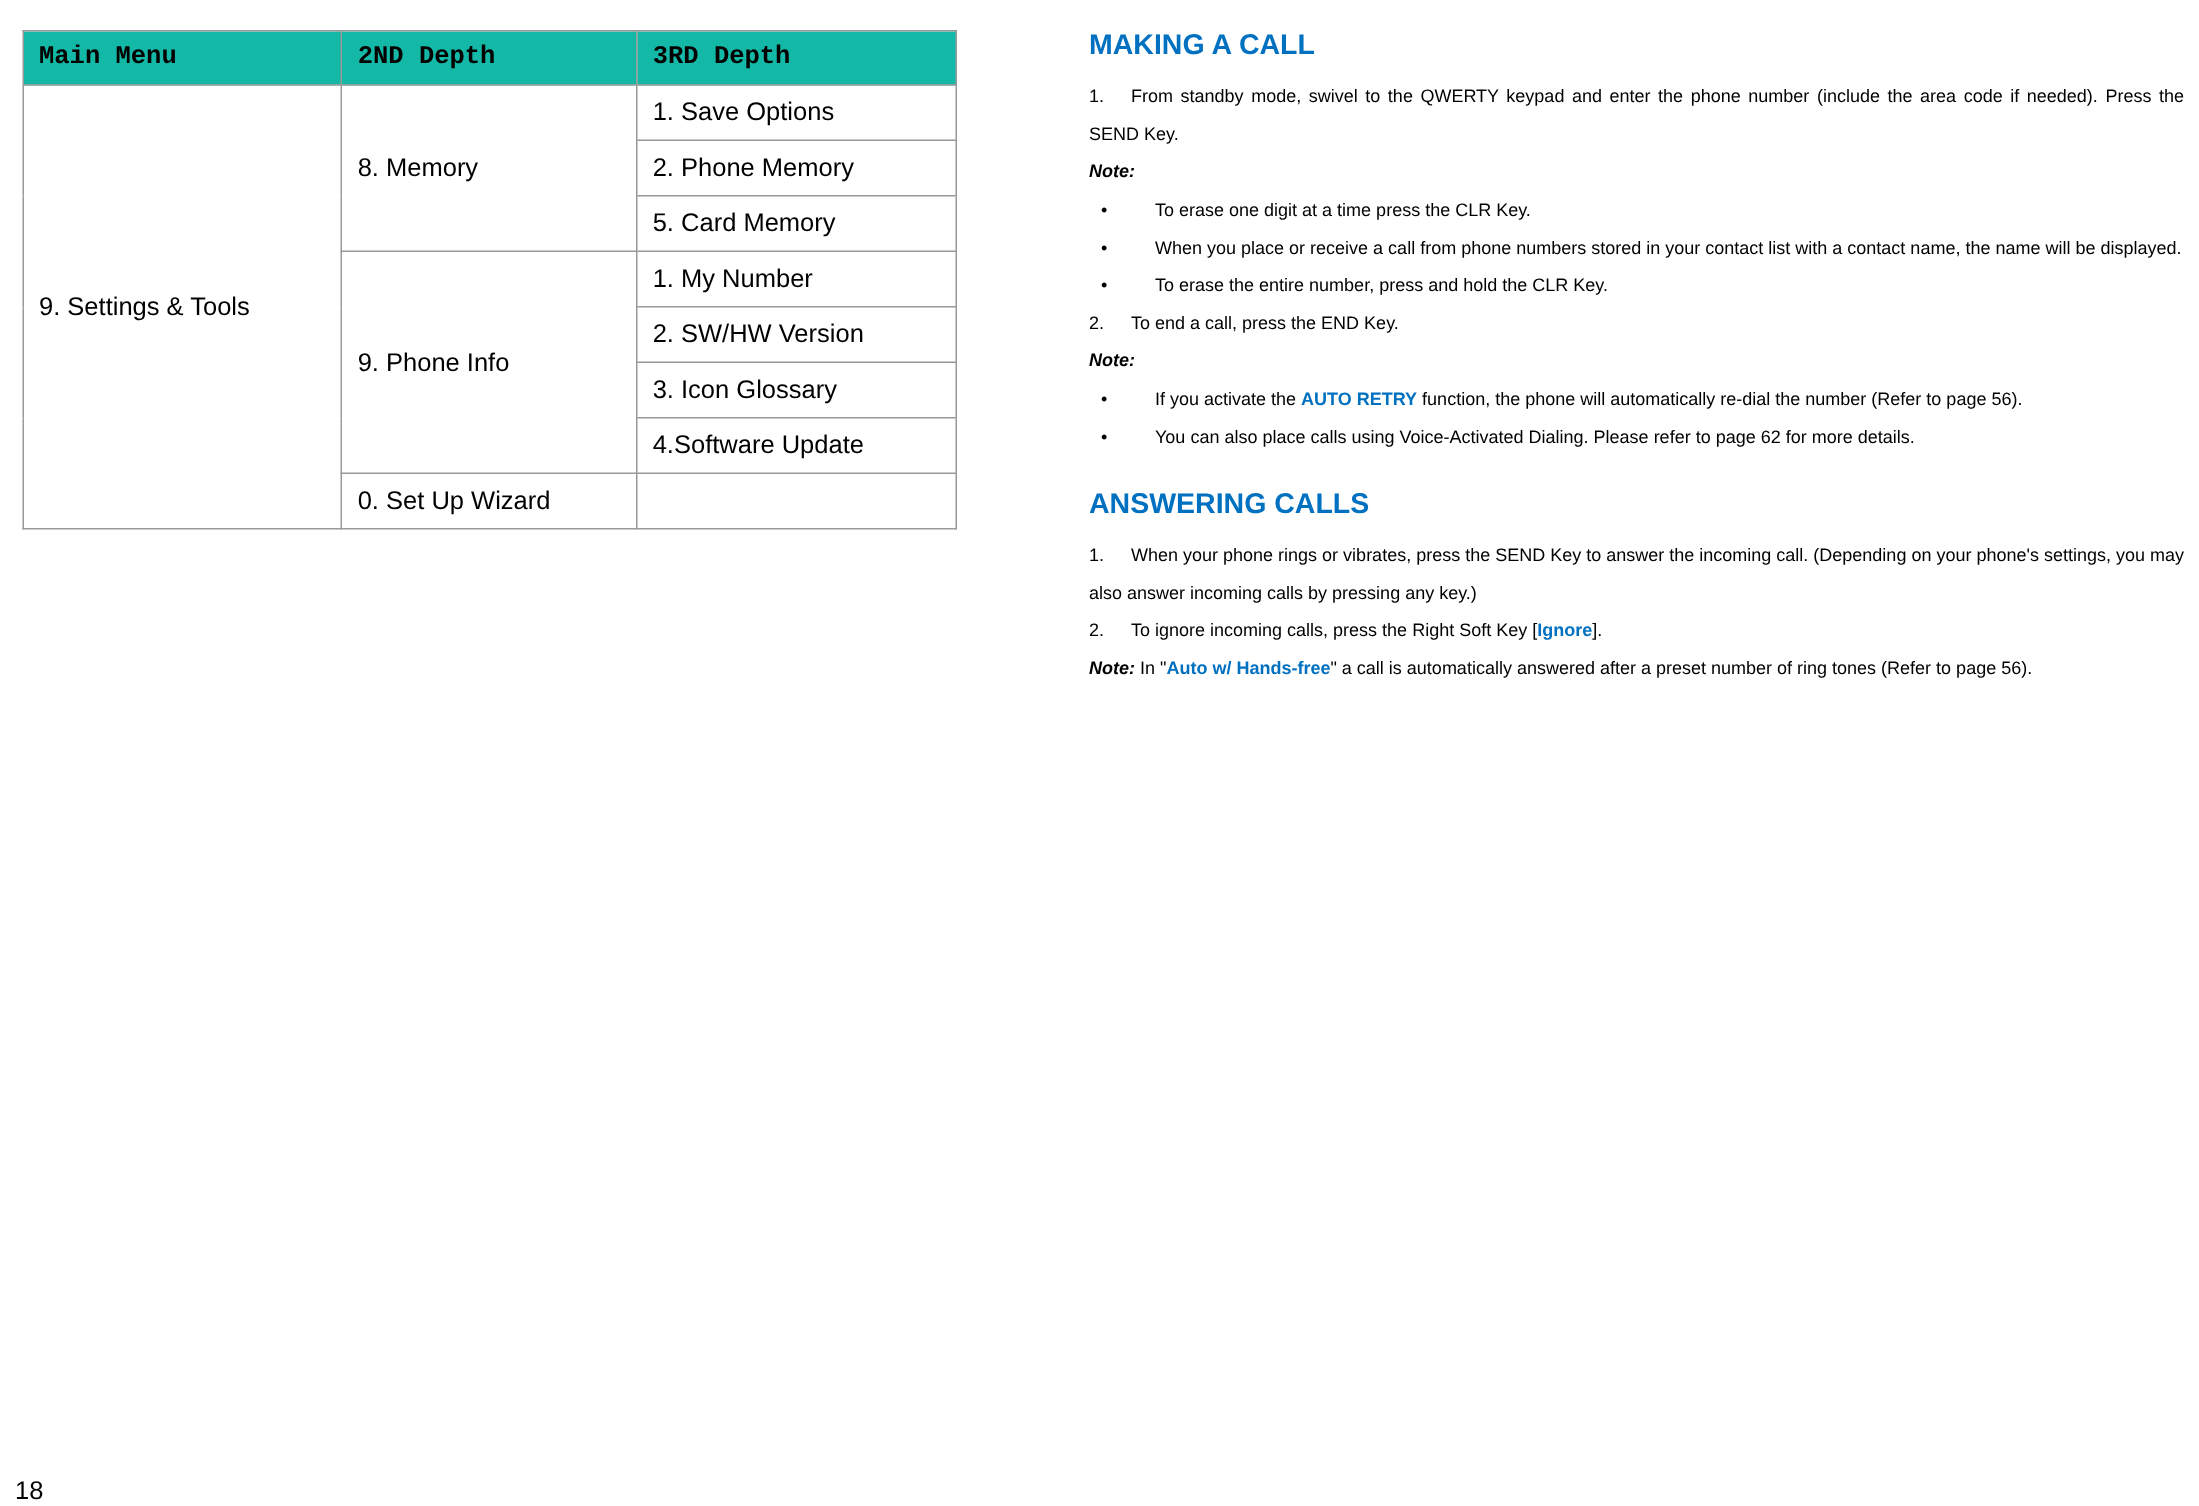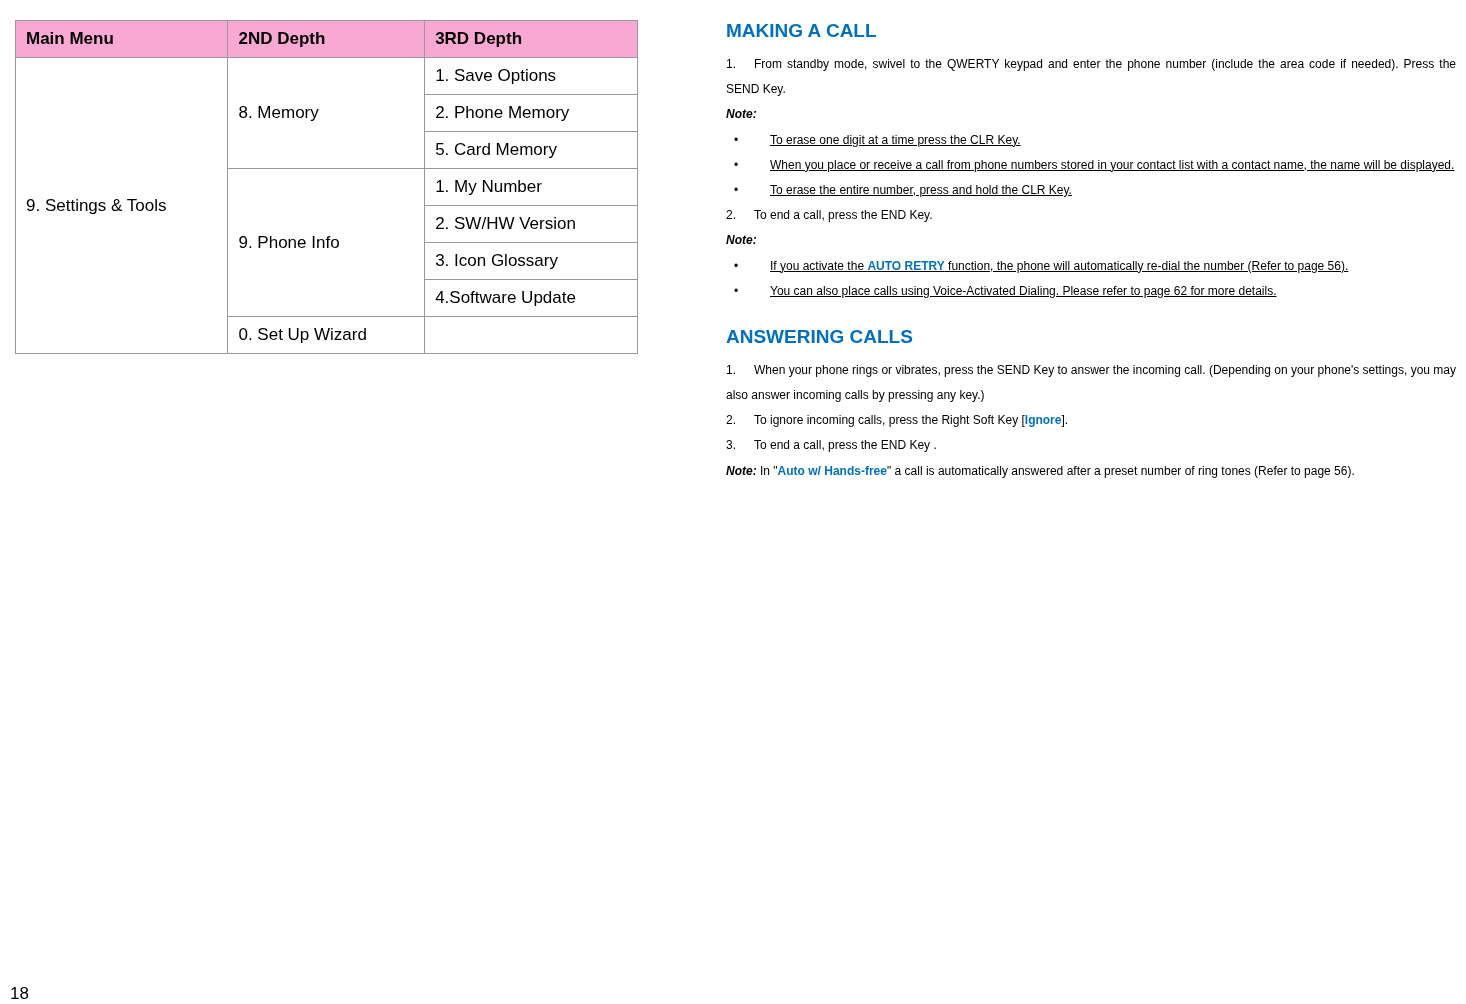--- a/index.html
+++ b/index.html
@@ -31,22 +31,23 @@
     }
     table.menu-table th,
     table.menu-table td {
       border: 1px solid #999;
       padding: 8px 10px;
       text-align: left;
       font-size: 17px;
       vertical-align: middle;
     }
     table.menu-table th {
-      background-color: #f9a8d4;
+      background-color: #14b8a6;
       font-weight: bold;
+      font-family: Liberation Mono, monospace;
     }
     .page-number {
       position: absolute;
       bottom: -10px;
       left: 0;
       font-size: 17px;
     }
     .section-heading {
       color: #0070c0;
       font-weight: bold;
@@ -74,21 +75,20 @@
     .content-block ul li::before {
       content: "•";
       display: inline-block;
       width: 36px;
       text-indent: 0;
       text-align: left;
       padding-left: 8px;
     }
     .bullet-content {
       text-indent: 0;
-      text-decoration: underline;
     }
     .note-label {
       font-weight: bold;
       font-style: italic;
     }
     .highlight {
       color: #0070c0;
       font-weight: bold;
     }
     .li-number {
@@ -175,21 +175,18 @@
     <div class="section-heading">ANSWERING CALLS</div>
 
     <p>
       <span class="li-number">1.</span><span>When your phone rings or vibrates, press the SEND Key to answer the incoming call. (Depending on your phone's settings, you may also answer incoming calls by pressing any key.)</span>
     </p>
 
     <p>
       <span class="li-number">2.</span><span><span>To ignore incoming calls, press the Right Soft Key [</span><span class="highlight">Ignore</span><span>].</span></span>
     </p>
 
-    <p>
-      <span class="li-number">3.</span><span>To end a call, press the END Key .</span>
-    </p>
 
     <p>
       <span class="note-label">Note:</span><span> In "</span><span class="highlight">Auto w/ Hands-free</span><span>" a call is automatically answered after a preset number of ring tones (Refer to page 56).</span>
     </p>
   </div>
 </div>
 
 </body></html>

